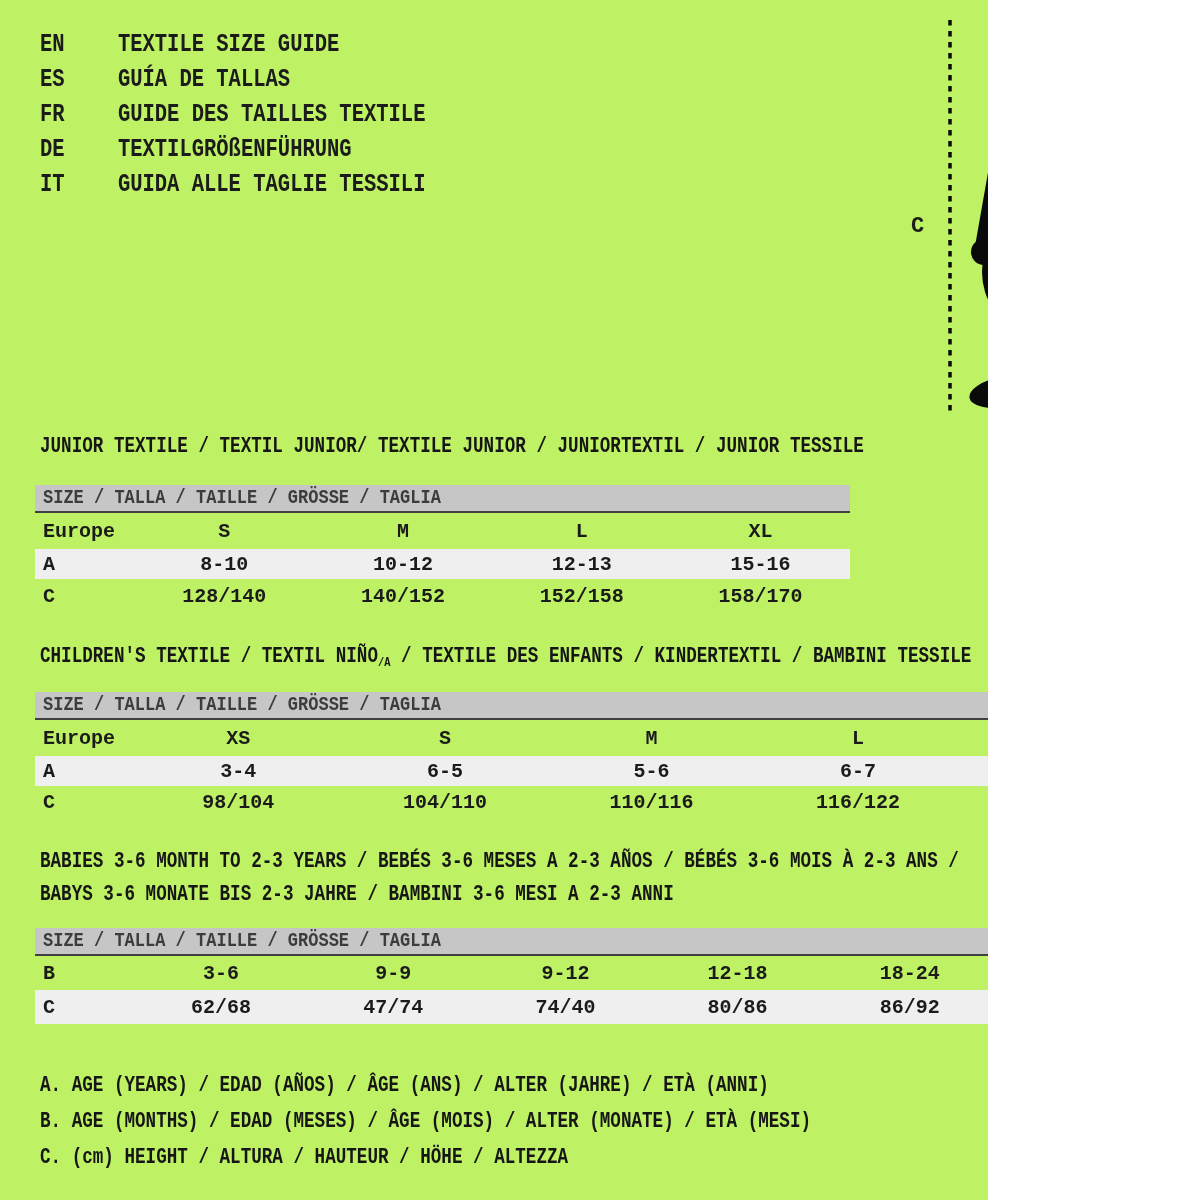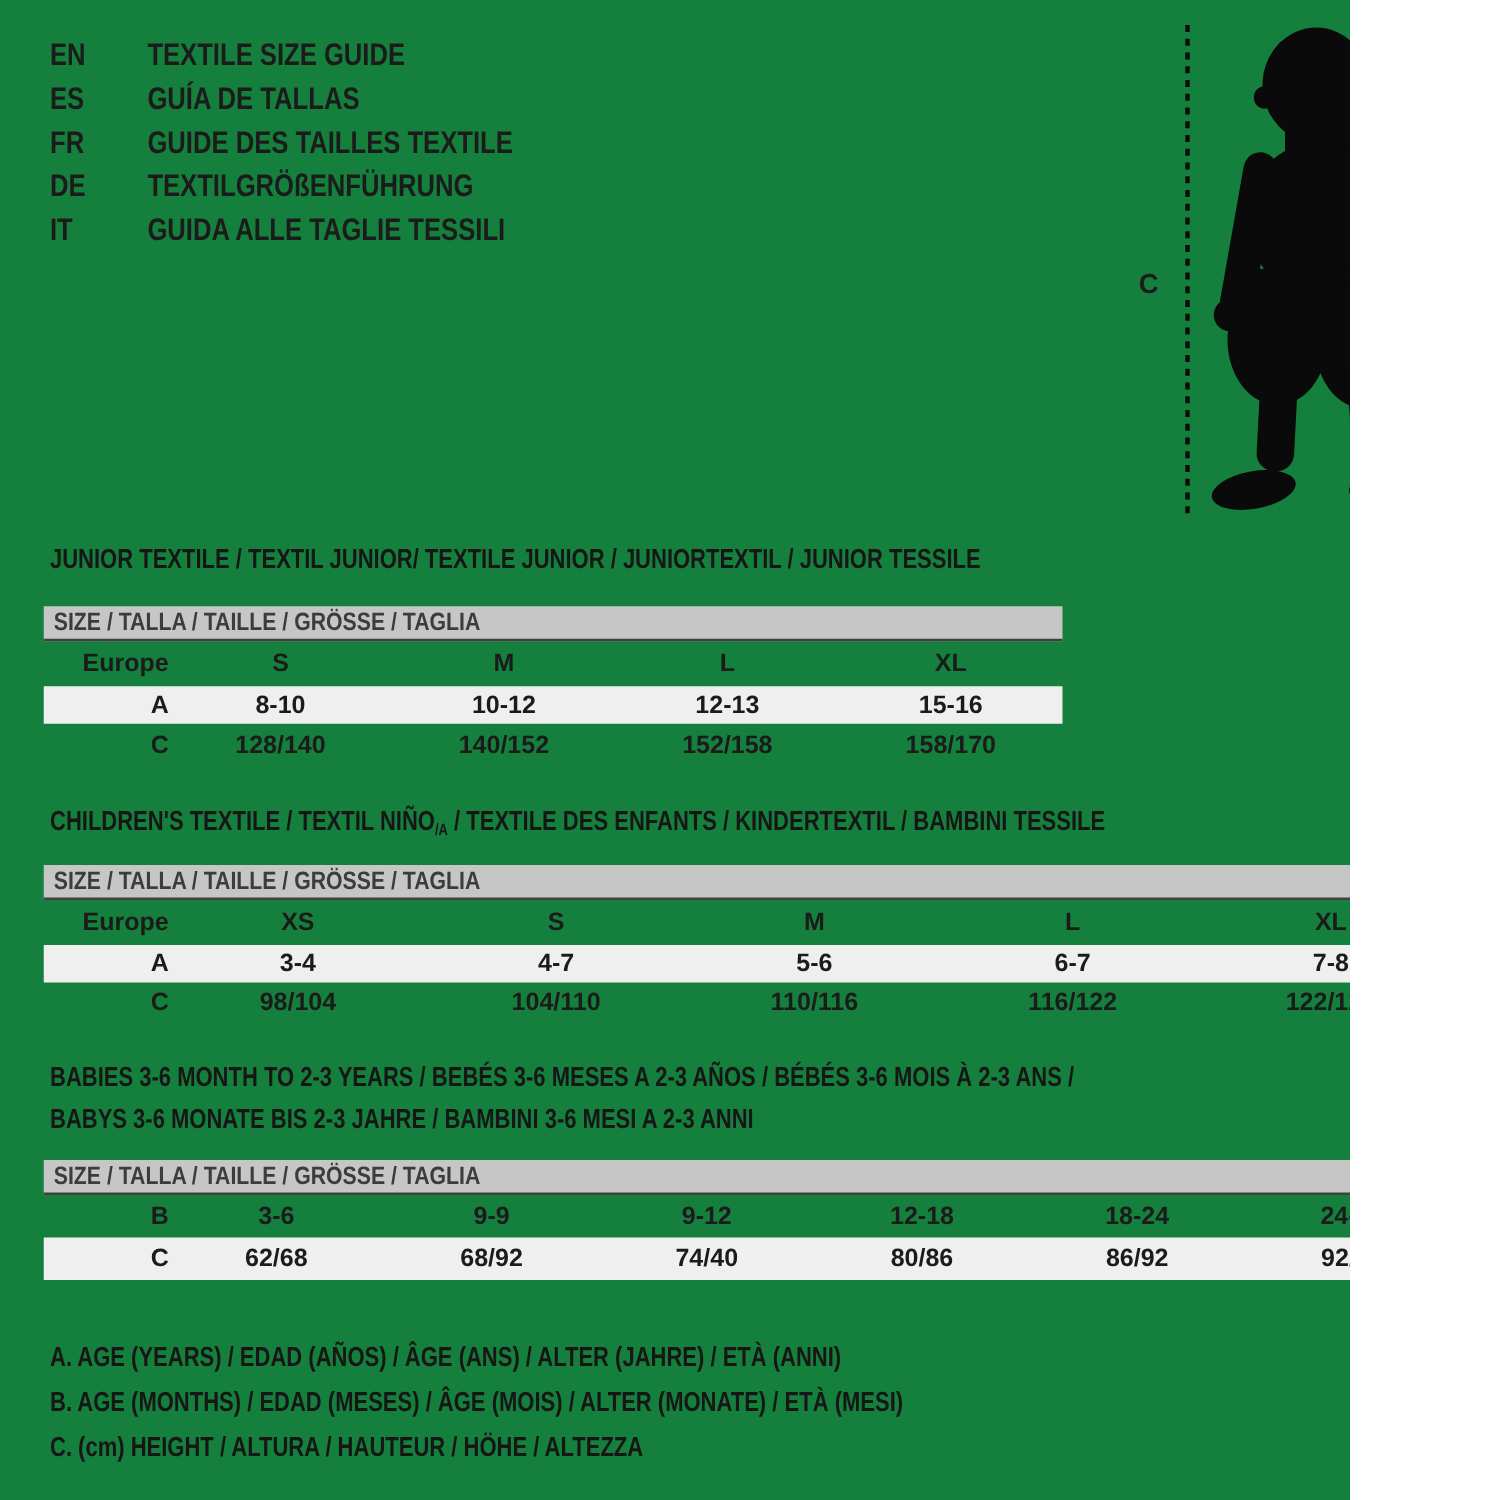--- a/index.html
+++ b/index.html
@@ -1,17 +1,17 @@
 <!DOCTYPE html>
 <html><head>
 <meta charset="utf-8">
 <style>
   html,body{margin:0;padding:0;background:#ffffff;}
-  #page{position:relative;width:1080px;height:1200px;background:#15803d;overflow:hidden;
-        font-family:Liberation Sans, sans-serif;color:#1b1b1b;}
+  #page{position:relative;width:988px;height:1200px;background:#bef264;overflow:hidden;
+        font-family:Liberation Mono, monospace;color:#1b1b1b;}
 
   
   .hdr{position:absolute;left:40px;top:27px;transform:scaleX(0.82);transform-origin:left top;}
   .hdr-row{display:flex;height:35px;line-height:35px;font-size:25px;font-weight:bold;white-space:nowrap;}
   .hdr-code{width:95px;flex:0 0 95px;}
 
   
   .figure-svg{position:absolute;left:905px;top:15px;}
   .figure-label{position:absolute;left:911px;top:214px;font-size:22px;font-weight:bold;}
 
@@ -20,21 +20,21 @@
              transform:scaleX(0.8);transform-origin:left top;line-height:24px;color:#161616;}
   .sub{font-size:13px;vertical-align:-4px;}
 
   
   .stable{position:absolute;}
   .bar{height:26px;line-height:26px;background:#c6c6c6;border-bottom:2px solid #404040;
        padding-left:8px;overflow:hidden;}
   .bar span{display:inline-block;font-size:20px;font-weight:bold;color:#3c3c3c;
             transform:scaleX(0.85);transform-origin:left center;white-space:nowrap;}
   .trow{display:grid;align-items:center;font-size:20px;font-weight:bold;}
-  .trow .cl{padding-left:8px;text-align:right;}
+  .trow .cl{padding-left:8px;text-align:left;}
   .trow .cc{text-align:center;}
   .alt{background:#efefef;}
   .h36{height:36px;} .h34{height:34px;} .h32{height:32px;} .h30{height:30px;}
   .t-junior{left:35px;top:485px;width:815px;}
   .t-junior .trow{grid-template-columns:100px repeat(4,1fr);}
   .t-children{left:35px;top:692px;width:1133px;}
   .t-children .trow{grid-template-columns:100px repeat(5,1fr);}
   .t-babies{left:35px;top:928px;width:1133px;}
   .t-babies .trow{grid-template-columns:100px repeat(6,1fr);}
 
@@ -134,21 +134,21 @@
       <div class="cl">Europe</div>
       <div class="cc">XS</div>
       <div class="cc">S</div>
       <div class="cc">M</div>
       <div class="cc">L</div>
       <div class="cc">XL</div>
     </div>
     <div class="trow h30 alt">
       <div class="cl">A</div>
       <div class="cc">3-4</div>
-      <div class="cc">4-7</div>
+      <div class="cc">6-5</div>
       <div class="cc">5-6</div>
       <div class="cc">6-7</div>
       <div class="cc">7-8</div>
     </div>
     <div class="trow h32">
       <div class="cl">C</div>
       <div class="cc">98/104</div>
       <div class="cc">104/110</div>
       <div class="cc">110/116</div>
       <div class="cc">116/122</div>
@@ -168,21 +168,21 @@
       <div class="cc">3-6</div>
       <div class="cc">9-9</div>
       <div class="cc">9-12</div>
       <div class="cc">12-18</div>
       <div class="cc">18-24</div>
       <div class="cc">24-36</div>
     </div>
     <div class="trow h34 alt">
       <div class="cl">C</div>
       <div class="cc">62/68</div>
-      <div class="cc">68/92</div>
+      <div class="cc">47/74</div>
       <div class="cc">74/40</div>
       <div class="cc">80/86</div>
       <div class="cc">86/92</div>
       <div class="cc">92/98</div>
     </div>
   </div>
 
   <div class="legend">
     <div>A. AGE (YEARS) / EDAD (AÑOS) / ÂGE (ANS) / ALTER (JAHRE) / ETÀ (ANNI)</div>
     <div>B. AGE (MONTHS) / EDAD (MESES) / ÂGE (MOIS) / ALTER (MONATE) / ETÀ (MESI)</div>

